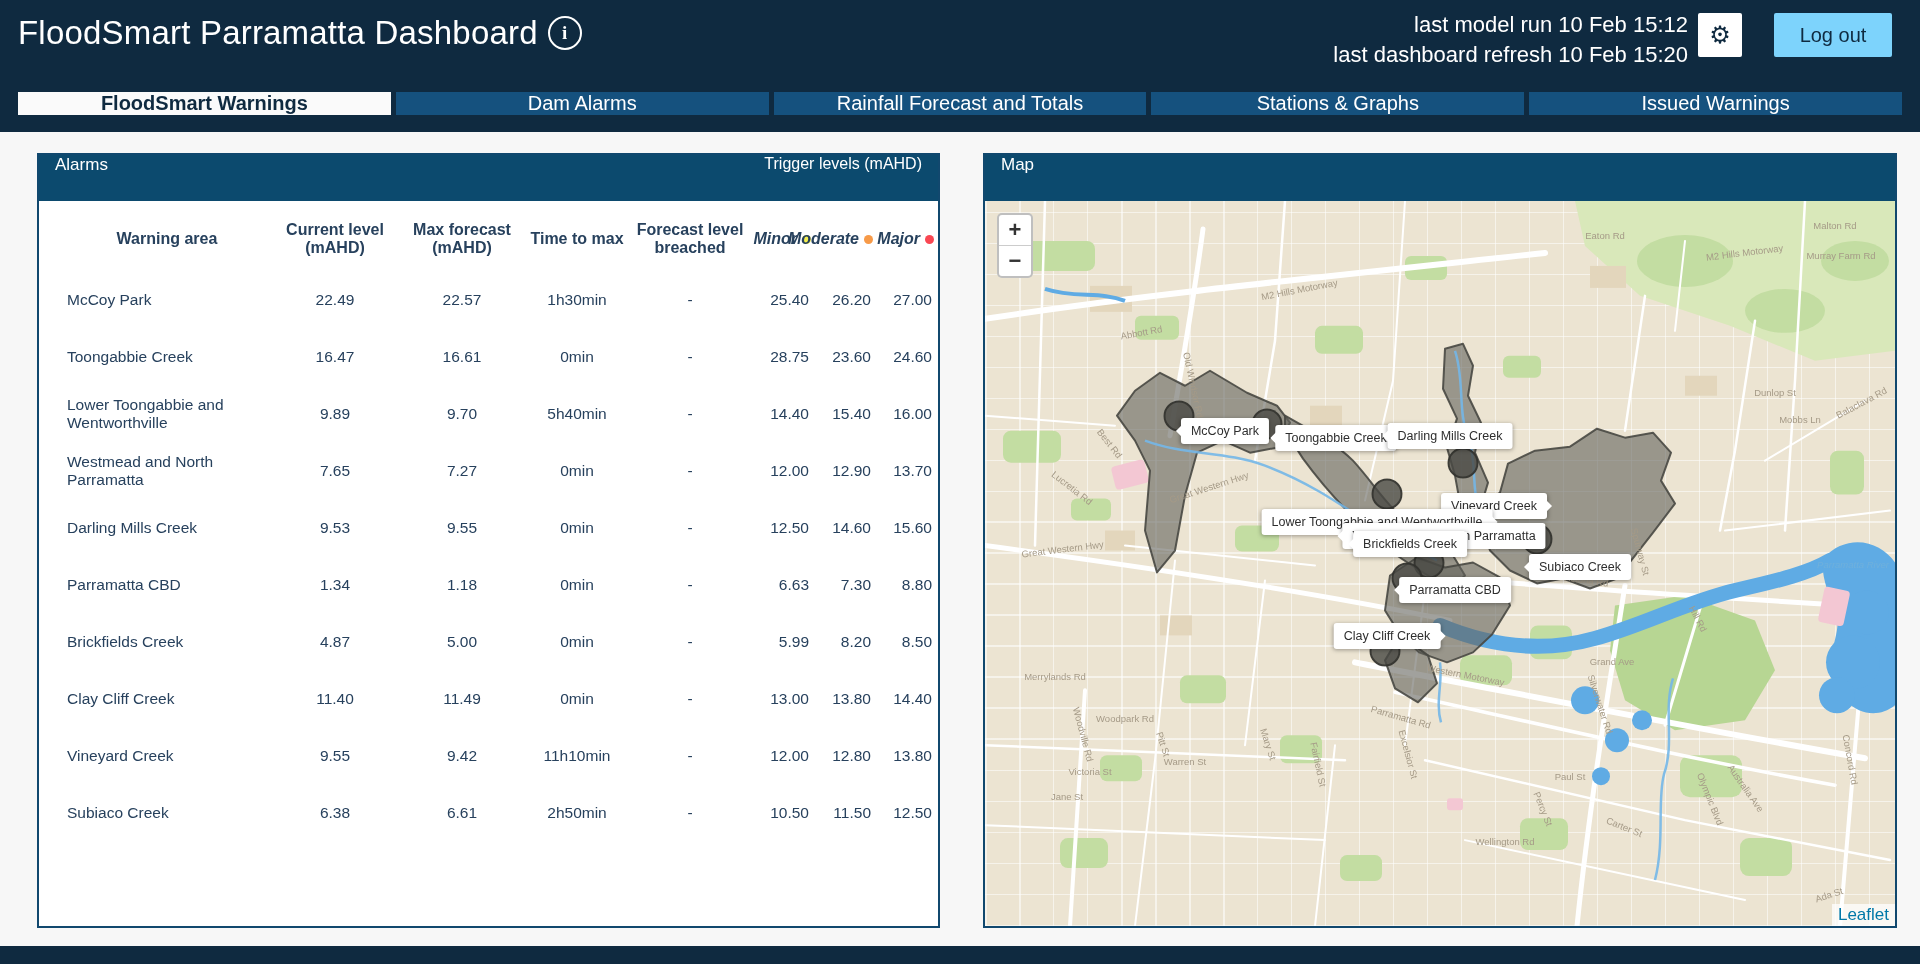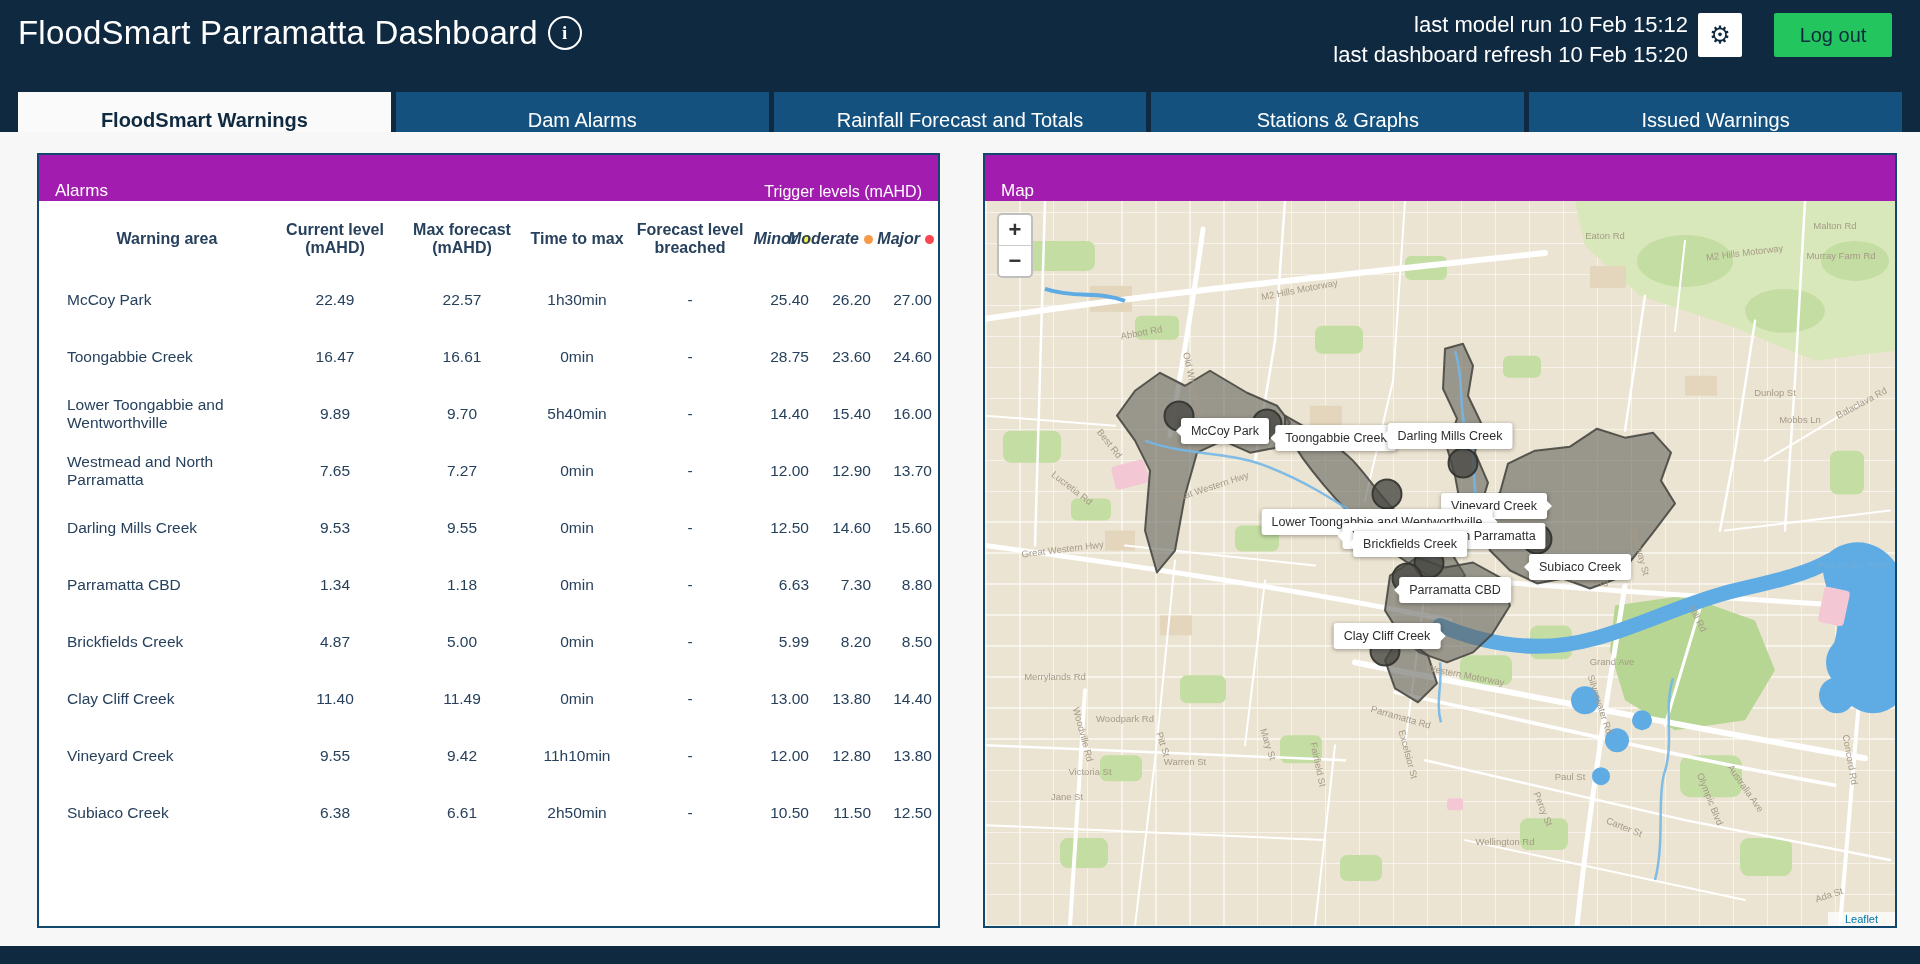--- a/index.html
+++ b/index.html
@@ -7,29 +7,29 @@
     width:1920px;height:964px;overflow:hidden;position:relative;
     background:#0f2a40;font-family:"Liberation Sans",sans-serif;
     -webkit-font-smoothing:antialiased;
   }
   
   .hdr{position:absolute;left:0;top:0;width:1920px;height:61px;background:#0f2a40;}
   .hdr-title{position:absolute;left:18px;top:14px;color:#fff;font-size:33px;font-weight:500;letter-spacing:.2px;display:flex;align-items:center;gap:8px;}
   .info-circ{display:inline-flex;align-items:center;justify-content:center;width:30px;height:30px;border:2.5px solid #fff;border-radius:50%;font-size:19px;font-weight:700;font-family:"Liberation Serif",serif;margin-left:2px;}
   .hdr-right{position:absolute;right:232px;top:10px;text-align:right;color:#fff;font-size:22px;line-height:1.35;}
   .gear-btn{position:absolute;right:178px;top:13px;width:44px;height:44px;background:#fff;border:none;border-radius:2px;display:flex;align-items:center;justify-content:center;font-size:24px;color:#0f2a40;cursor:pointer;font-family:"DejaVu Sans",sans-serif;}
-  .logout-btn{position:absolute;right:28px;top:13px;height:44px;min-width:118px;background:#22c55e;border:none;border-radius:2px;color:#0f2a40;font-size:20px;padding:0 20px;cursor:pointer;font-family:"Liberation Sans",sans-serif;}
-  
-  .tabbar{position:absolute;left:0;top:92px;width:1920px;height:56px;background:#0f2a40;display:flex;gap:5px;padding:0 18px;box-sizing:border-box;}
+  .logout-btn{position:absolute;right:28px;top:13px;height:44px;min-width:118px;background:#7dd3fc;border:none;border-radius:2px;color:#0f2a40;font-size:20px;padding:0 20px;cursor:pointer;font-family:"Liberation Sans",sans-serif;}
+  
+  .tabbar{position:absolute;left:0;top:75px;width:1920px;height:56px;background:#0f2a40;display:flex;gap:5px;padding:0 18px;box-sizing:border-box;align-items:center;}
   .tab{flex:1;background:#15517e;color:#fff;font-size:20px;display:flex;align-items:center;justify-content:center;cursor:pointer;white-space:nowrap;overflow:hidden;}
   .tab.active{background:#fafafa;color:#0f2a40;font-weight:700;}
   
   .content{position:absolute;left:0;top:132px;width:1920px;height:814px;background:#f7f7f7;}
   .panel{position:absolute;top:21px;background:#fff;border:2px solid #11486e;box-sizing:border-box;}
-  .panel-hd{height:46px;background:#a21caf;color:#fff;display:flex;align-items:flex-end;justify-content:space-between;padding:0 16px;font-size:17px;}
+  .panel-hd{height:46px;background:#0c4a6e;color:#fff;display:flex;align-items:flex-start;justify-content:space-between;padding:0 16px;font-size:17px;}
   .panel-hd .right{font-size:16px;}
   #alarms-panel{left:37px;width:903px;height:775px;}
   #map-panel{left:983px;width:914px;height:775px;}
   
   .tbl{color:#27415d;}
   .tbl-row{display:grid;grid-template-columns:232px 128px 126px 104px 122px 64px 62px 61px;align-items:center;}
   .tbl-head{min-height:64px;font-weight:700;font-size:16px;align-items:center;padding-top:6px;}
   .c{text-align:center;padding:0 4px;}
   .c-area{text-align:left;padding-left:16px;margin-left:12px;}
   .c-sev{font-style:italic;display:flex;align-items:center;justify-content:flex-end;gap:5px;padding-right:4px;}
@@ -44,21 +44,21 @@
       repeating-linear-gradient(90deg, rgba(255,255,255,.55) 0 1.5px, transparent 1.5px 34px);}
   .map-wrap svg{position:absolute;left:0;top:0;width:100%;height:100%;}
   .marker{position:absolute;width:27px;height:27px;border-radius:50%;background:rgba(72,72,68,.8);border:2px solid rgba(45,45,42,.75);transform:translate(-50%,-50%);}
   .tip{position:absolute;transform:translate(-50%,-50%);background:#fff;color:#2e2e2e;font-size:12.5px;white-space:nowrap;padding:6px 10px;border-radius:3px;box-shadow:0 1px 4px rgba(0,0,0,.35);}
   .tip:after{content:"";position:absolute;top:50%;margin-top:-6px;border:6px solid transparent;}
   .tip.dir-left:after{left:-11px;border-right-color:#fff;}
   .tip.dir-right:after{right:-11px;border-left-color:#fff;}
   .zoomctl{position:absolute;left:12px;top:12px;width:32px;border:2px solid rgba(0,0,0,.25);border-radius:5px;background:#fff;z-index:30;}
   .zoomctl .zb{width:32px;height:30px;display:flex;align-items:center;justify-content:center;font-size:22px;font-weight:700;color:#333;cursor:pointer;}
   .zoomctl .zb:first-child{border-bottom:1px solid #ccc;}
-  .attrib{position:absolute;right:0;bottom:0;background:rgba(255,255,255,.75);color:#0078A8;font-size:11px;padding:1px 17px;z-index:30;}
+  .attrib{position:absolute;right:0;bottom:0;background:rgba(255,255,255,.75);color:#0078A8;font-size:17px;padding:1px 6px;z-index:30;}
   .rl{font-size:9.5px;fill:#a59a87;}
   .rl.water{fill:#6fb0dc;font-style:italic;}
 </style>
 </head>
 <body>
 
 <div class="hdr">
   <div class="hdr-title">
     <span>FloodSmart Parramatta Dashboard</span>
     <span class="info-circ">i</span>

